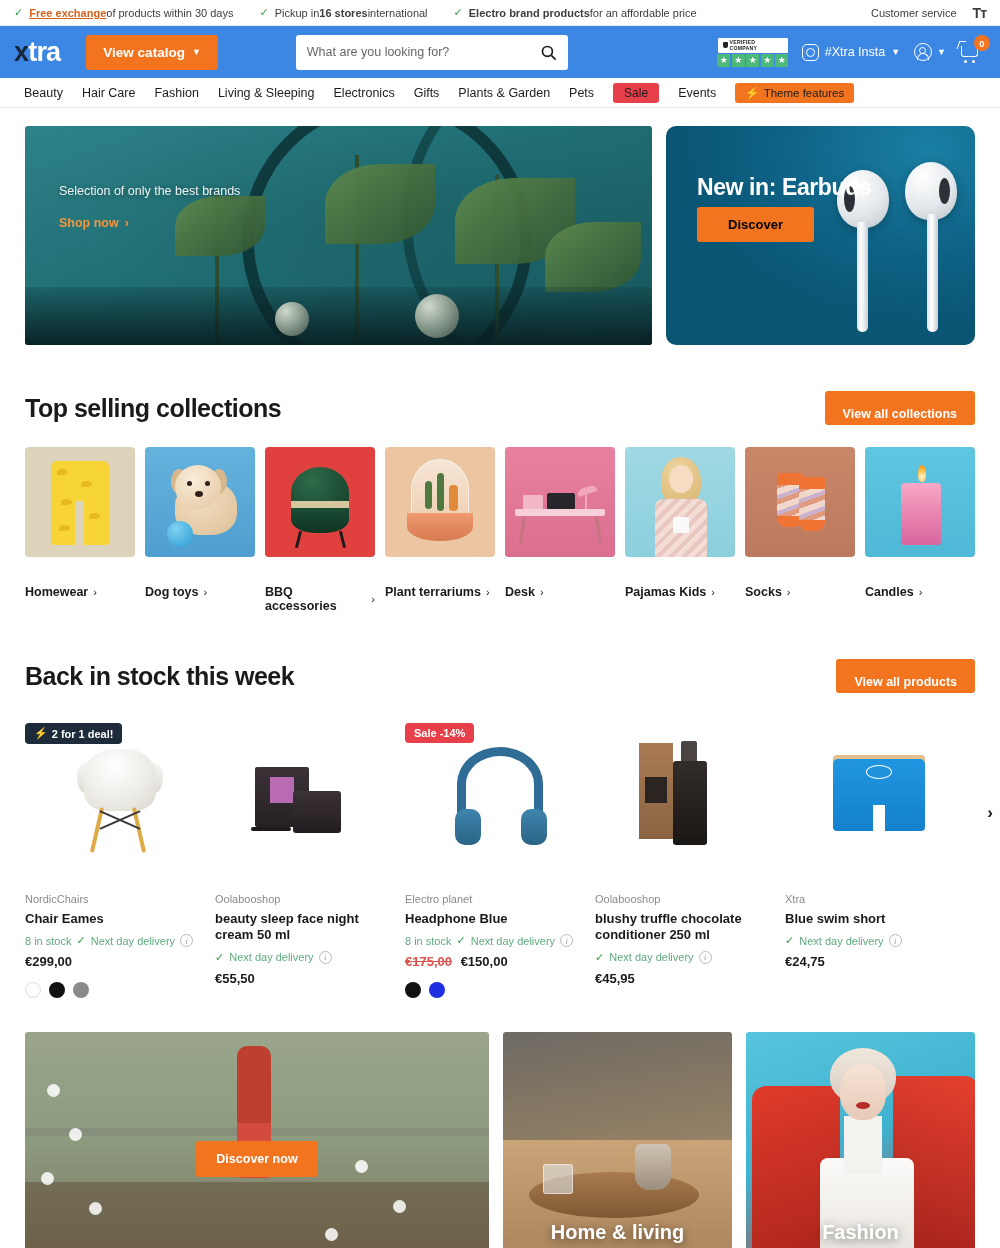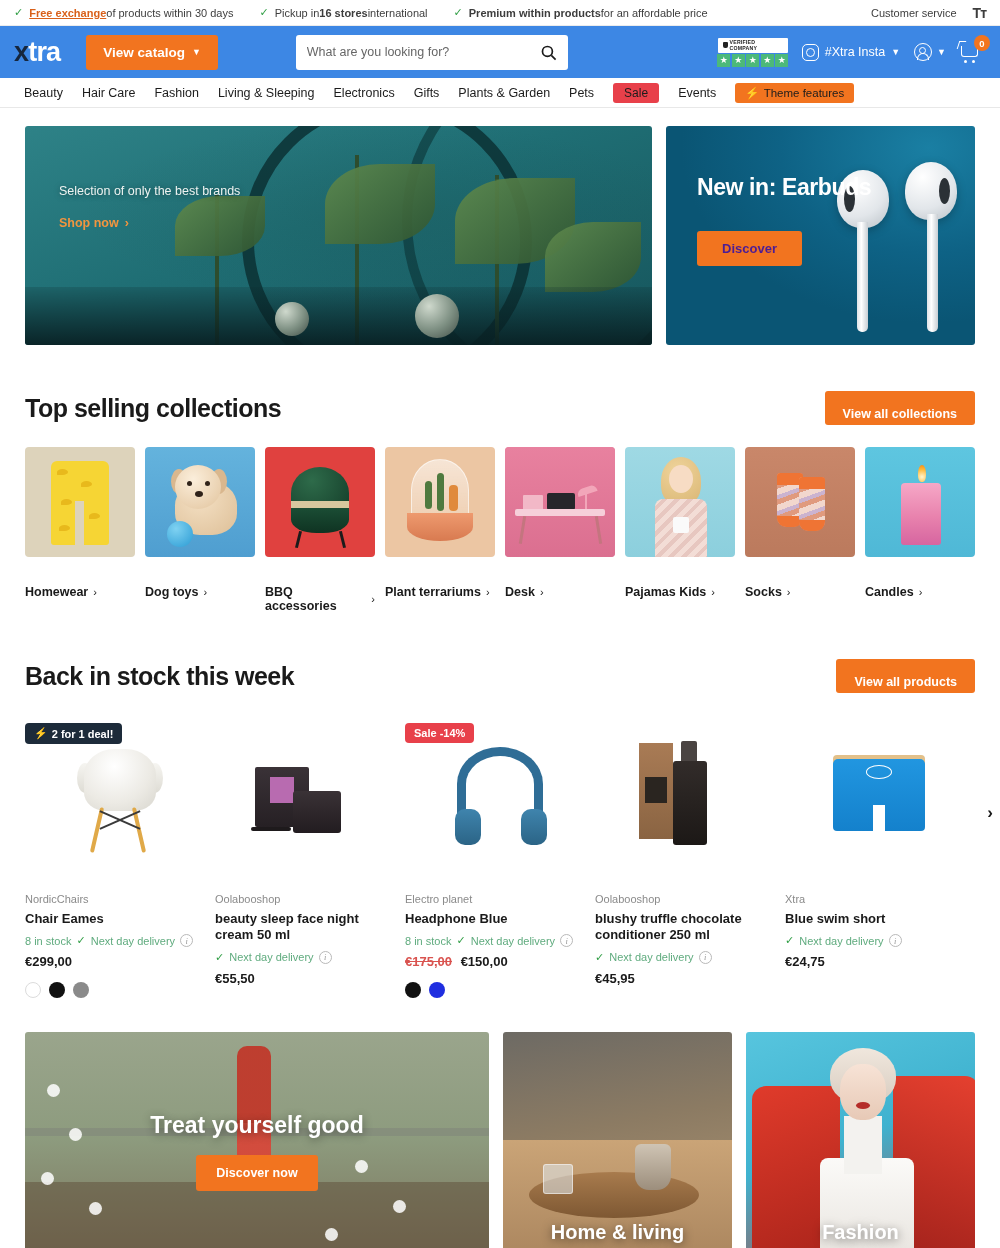--- a/index.html
+++ b/index.html
@@ -193,29 +193,29 @@
   .hero-h1 {
     color:#fff; font-size: 28px; font-weight: 800; line-height: 1.13;
     letter-spacing: -0.6px; text-shadow: 0 1px 10px rgba(0,0,0,.3);
   }
   .hero-sub { color:#eef3f1; font-size: 12.5px; margin-top: 14px; text-shadow: 0 1px 6px rgba(0,0,0,.4);}
   .hero-shop {
     margin-top: 18px; color:#f2953f; font-size: 12.5px; font-weight: 700;
     display: inline-flex; gap: 6px; align-items: center; cursor:pointer;
   }
   .hero-side {
-    width: 309px; height: 219px; border-radius: 3px; position: relative;
+    width: 309px; height: 219px; border-radius: 10px; position: relative;
     overflow: hidden;
     background: radial-gradient(ellipse 80% 80% at 85% 10%, #1a7fa3, #0e6285 60%, #0a5574);
   }
   .hs-copy { padding: 48px 0 0 31px; position: relative; z-index: 3; }
   .hs-h2 { color:#fff; font-size: 23px; font-weight: 800; line-height:1.18; letter-spacing:-0.4px;}
   .hs-btn {
-    margin-top: 30px; background:#f2741f; color:#4c1d95; border:none;
-    width: 105px; height: 35px; border-radius: 3px; font-size:13px; font-weight:700;
+    margin-top: 6px; background:#f2741f; color:#000000; border:none;
+    width: 117px; height: 35px; border-radius: 3px; font-size:13px; font-weight:700;
     font-family: inherit; cursor:pointer;
   }
   .bud { position:absolute; }
   .bud-head {
     width: 52px; height: 58px; border-radius: 50% 50% 46% 46%;
     background: radial-gradient(circle at 34% 26%, #ffffff, #e2e6ea 58%, #b9c0c6);
     box-shadow: 0 3px 10px rgba(0,0,0,.25);
   }
   .bud-mesh {
     position:absolute; width: 11px; height: 26px; border-radius: 50%;
@@ -422,21 +422,21 @@
     <span> of products within 30 days</span>
   </div>
   <div class="usp">
     <span class="tick">✓</span>
     <span>Pickup in </span>
     <b>16 stores</b>
     <span> international</span>
   </div>
   <div class="usp">
     <span class="tick">✓</span>
-    <b>Premium within products</b>
+    <b>Electro brand products</b>
     <span> for an affordable price</span>
   </div>
   <div class="topbar-right">
     <span class="cs-link">Customer service</span>
     <span class="tt-icon">Tт</span>
   </div>
 </div>
 
 <div class="header">
   <div class="logo"><span class="x">x</span><span>tra</span></div>
@@ -801,21 +801,20 @@
       <div class="field-bar" style="top:150px;background:rgba(90,70,50,.45);height:70px;"></div>
       <div class="runner"></div>
       <div class="blossom" style="left:22px;top:52px;"></div>
       <div class="blossom" style="left:44px;top:96px;"></div>
       <div class="blossom" style="left:16px;top:140px;"></div>
       <div class="blossom" style="left:64px;top:170px;"></div>
       <div class="blossom" style="left:330px;top:128px;"></div>
       <div class="blossom" style="left:368px;top:168px;"></div>
       <div class="blossom" style="left:300px;top:196px;"></div>
       <div class="promo-center">
-        <div class="promo-h">Treat yourself good</div>
         <button class="promo-btn">Discover now</button>
       </div>
     </div>
 
     <div class="promo promo-b">
       <div class="tbl-wood"></div>
       <div class="tray"></div>
       <div class="glassc"></div>
       <div class="vase"></div>
       <div class="promo-bottom-label">Home &amp; living</div>

